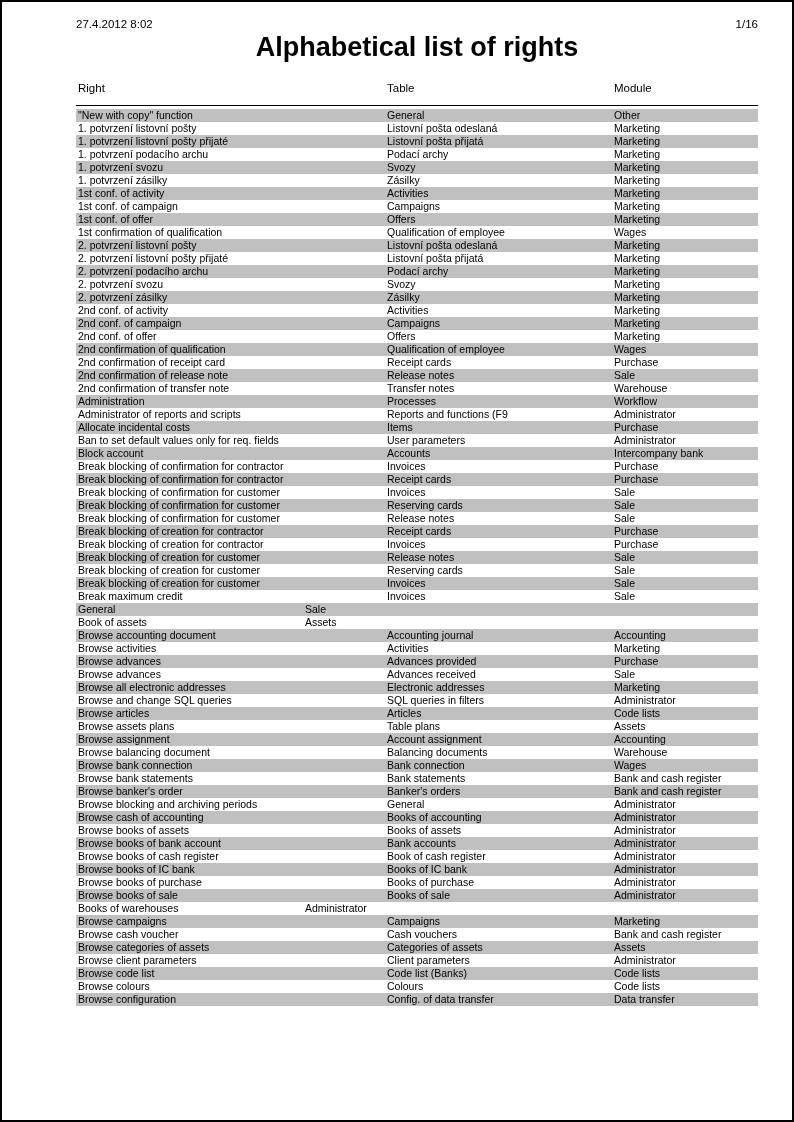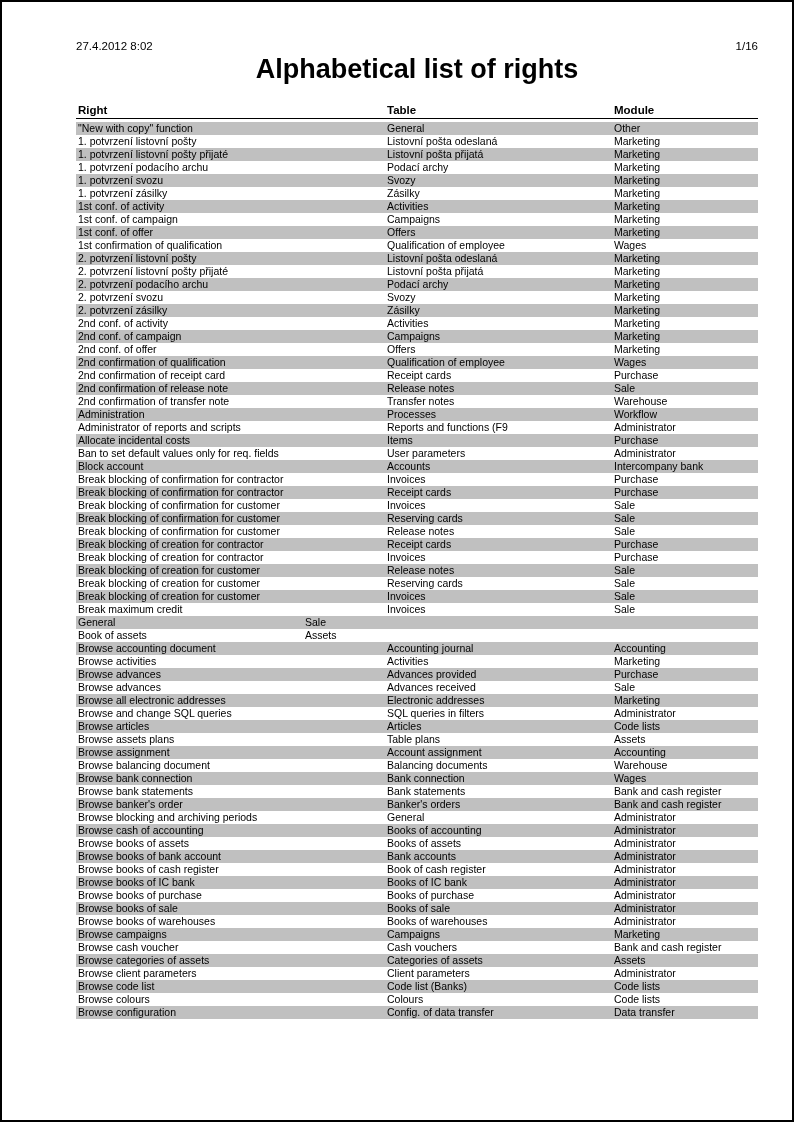--- a/index.html
+++ b/index.html
@@ -17,40 +17,40 @@
   .content {
     position: absolute;
     left: 74px;
     top: 0;
     width: 682px;
   }
   .topbar {
     display: flex;
     justify-content: space-between;
     align-items: flex-start;
-    margin-top: 38px;
+    margin-top: 16px;
     font-size: 11.5px;
   }
   .title {
     text-align: center;
     font-size: 27px;
     font-weight: bold;
     margin-top: 2px;
     letter-spacing: 0px;
   }
   .table {
     margin-top: 19px;
     width: 100%;
   }
   .thead {
     display: flex;
-    font-weight: bold;
+    font-weight: normal;
     font-size: 11.5px;
     border-bottom: 1px solid #000000;
-    padding-bottom: 2px;
+    padding-bottom: 11px;
     align-items: center;
   }
   .tbody { margin-top: 3px; }
   .row {
     display: flex;
     height: 13px;
     line-height: 13px;
     font-size: 10.5px;
   }
   .row.stripe { background: #c0c0c0; }
@@ -380,21 +380,20 @@
             <span class="c1 cell">Browse books of purchase</span>
             <span class="c2 cell">Books of purchase</span>
             <span class="c3 cell">Administrator</span>
           </div>
           <div class="row stripe">
             <span class="c1 cell">Browse books of sale</span>
             <span class="c2 cell">Books of sale</span>
             <span class="c3 cell">Administrator</span>
           </div>
           <div class="row">
-            <span class="c1 cell">Browse books of warehouses</span>
             <span class="c2 cell">Books of warehouses</span>
             <span class="c3 cell">Administrator</span>
           </div>
           <div class="row stripe">
             <span class="c1 cell">Browse campaigns</span>
             <span class="c2 cell">Campaigns</span>
             <span class="c3 cell">Marketing</span>
           </div>
           <div class="row">
             <span class="c1 cell">Browse cash voucher</span>

